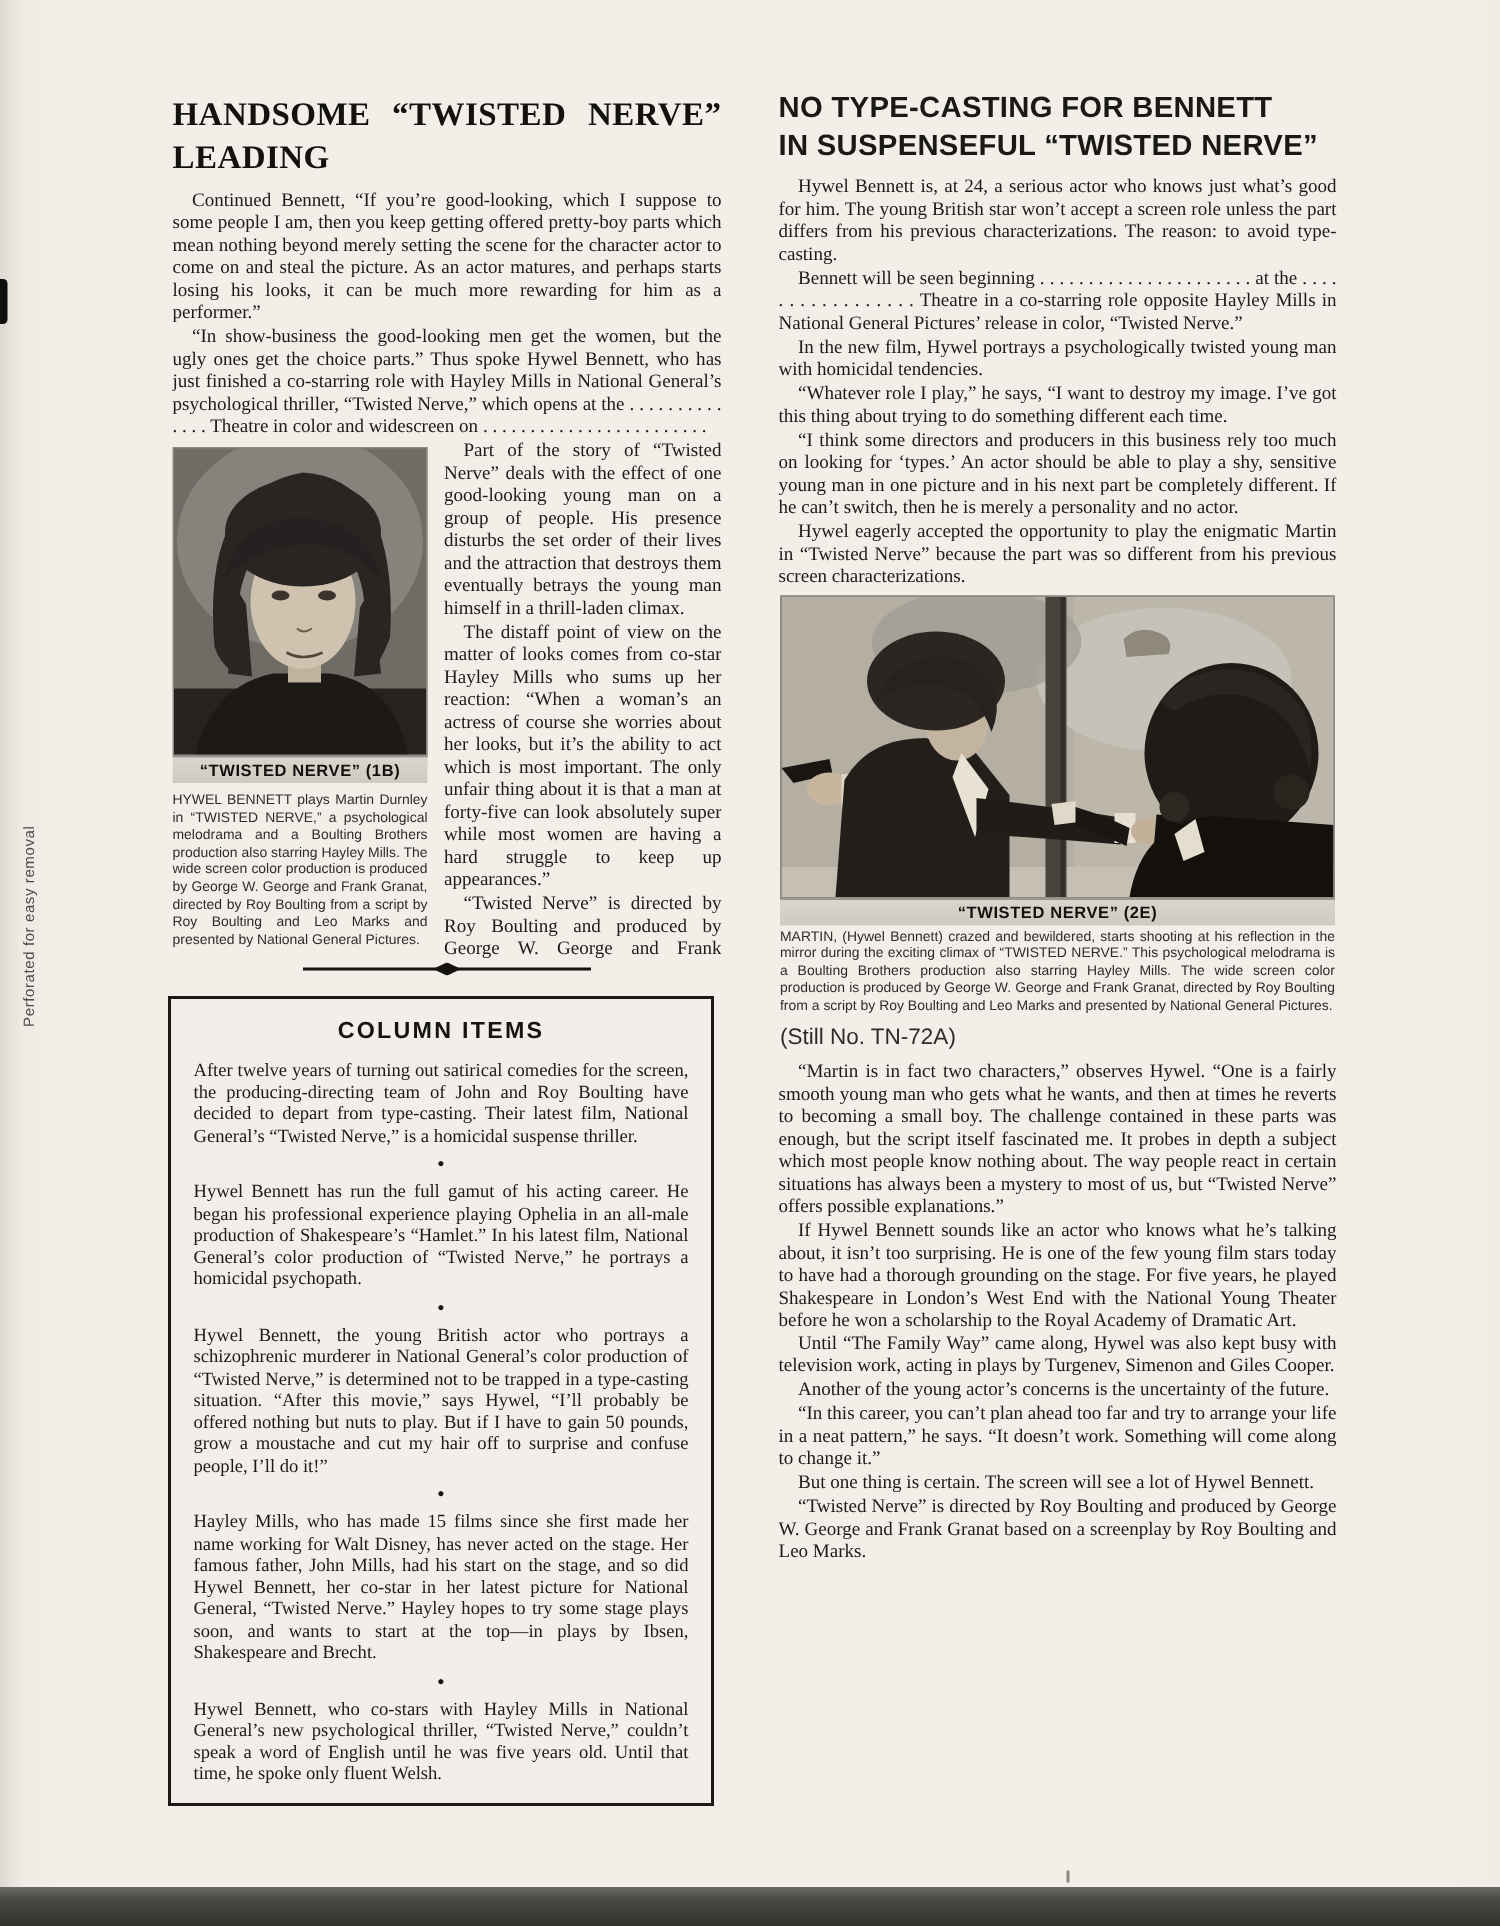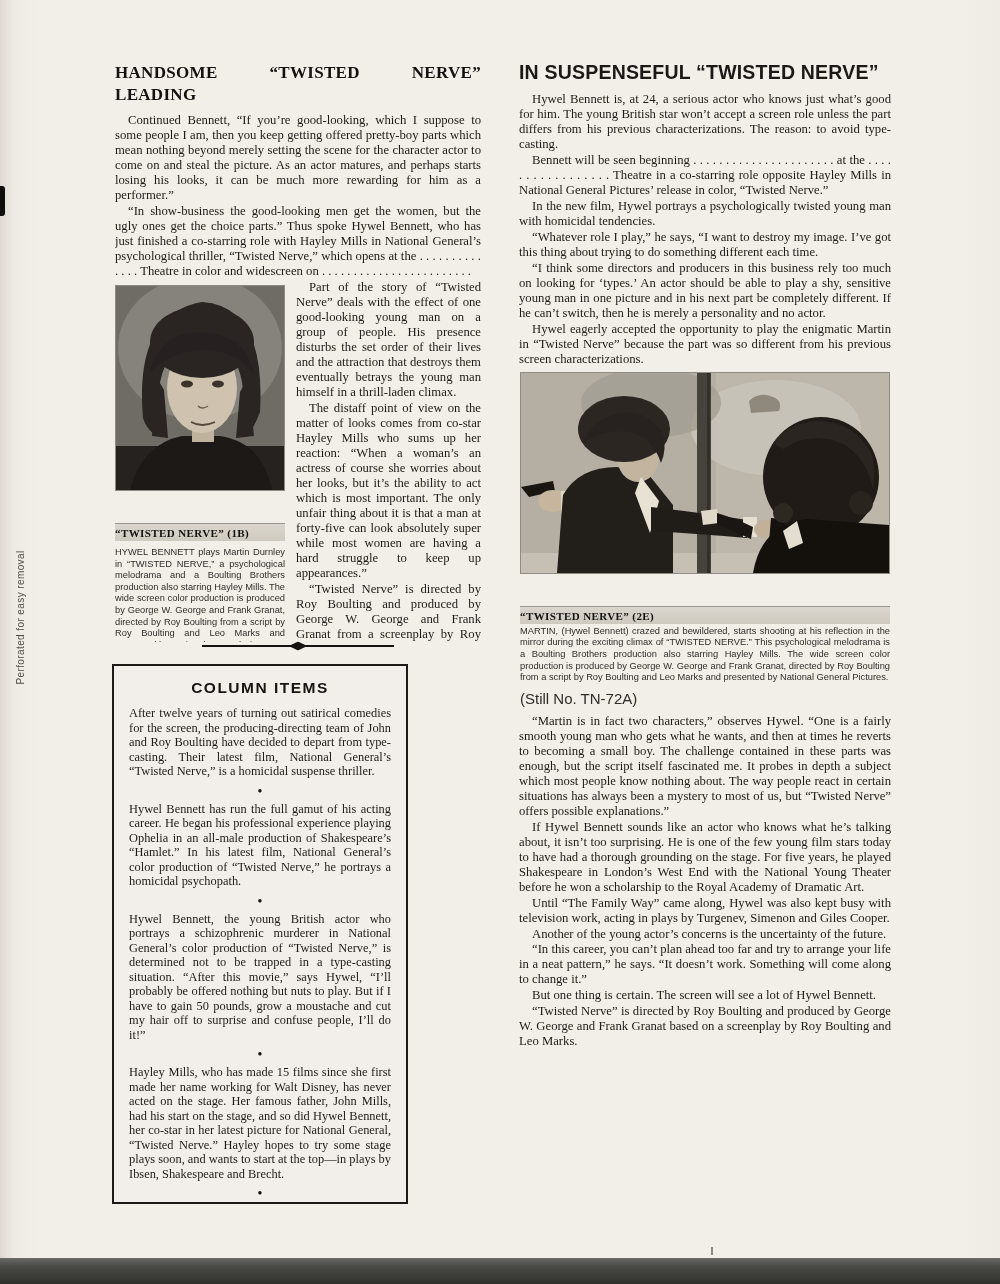--- a/index.html
+++ b/index.html
@@ -19,43 +19,43 @@
   .crop-tick { position:absolute; left:711px; top:1247px; width:2px; height:8px; background:#8a8880; }
   .bottom-band { position:absolute; left:0; bottom:0; width:100%; height:26px;
     background:linear-gradient(#6a6a66 0%,#4a4a47 30%,#3a3a37 75%,#2f2f2c 100%); }
 
   
   .article { position:absolute; text-align:justify; color:#1d1a17; }
   .article p.body { font-size:12.7px; line-height:1.18; text-indent:13px; margin-bottom:1px; }
 
   
   .article-left { left:115px; top:62px; width:366px; height:580px; overflow:hidden; }
-  .headline-serif { font-family:"Liberation Serif",serif; font-weight:bold; font-size:17px;
+  .headline-serif { font-family:"Liberation Serif",serif; font-weight:bold; font-size:22px;
     line-height:1.3; letter-spacing:.3px; word-spacing:5px; color:#141210; margin-bottom:7px; }
   .headline-serif span { display:block; }
 
   .photo-float { float:left; width:170px; margin:5px 11px 2px 0; }
   .photo-frame { border:1px solid #8f8b84; background:#6e6b66; }
   .photo-frame svg { display:block; }
   .band { background:linear-gradient(#dad6cd,#cfcabf); border-top:1px solid #9a958c;
-    font-family:Liberation Serif, serif; font-weight:bold; font-size:11px;
-    letter-spacing:.4px; padding:3px 0 2px; color:#121110;margin-top:32px; }
+    font-family:Liberation Sans, sans-serif; font-weight:bold; font-size:11px;
+    letter-spacing:.4px; text-align:center; padding:3px 0 2px; color:#121110; }
   .smallcap { font-family:"Liberation Sans",sans-serif; font-size:9.3px; line-height:1.25;
     text-align:justify; color:#2e2c29; margin-top:6px; }
   .stillno { font-family:"Liberation Sans",sans-serif; font-size:15px; color:#2e2c29; margin-top:6px; text-align:left; }
 
   
   .divider { position:absolute; left:115px; top:641px; width:366px;
     display:flex; align-items:center; justify-content:center; }
   .divider .line { width:90px; height:1.5px; background:#15130f; }
   .divider .diamond { width:10px; height:10px; background:#15130f; margin:0 1px;
     transform:rotate(45deg) ; border-radius:1px; scale:1.3 .62; }
 
   
-  .column-items-box { position:absolute; left:112px; top:664px; width:296px; height:540px;
+  .column-items-box { position:absolute; left:112px; top:664px; width:364px; height:540px;
     border:2px solid #1c1a17; padding:13px 15px; overflow:hidden; background:rgba(255,255,255,.06); }
   .column-items-box h2 { font-family:"Liberation Sans",sans-serif; font-weight:bold;
     font-size:15.5px; letter-spacing:1.5px; text-align:center; color:#161412; margin-bottom:9px; }
   .column-items-box p.item { font-size:12.4px; line-height:1.17; text-align:justify; color:#1d1a17; }
   .item-bullet { text-align:center; font-size:8px; color:#15130f; margin:7px 0; }
 
   
   .article-right { left:519px; top:60px; width:372px; height:1212px; overflow:hidden; }
   .headline-sans { font-family:"Liberation Sans",sans-serif; font-weight:bold; font-size:19.5px;
     line-height:1.28; letter-spacing:.2px; color:#1b1918; margin-bottom:7px; }
@@ -117,24 +117,26 @@
   <div class="column-items-box">
     <h2>COLUMN ITEMS</h2>
     <p class="item">After twelve years of turning out satirical comedies for the screen, the producing-directing team of John and Roy Boulting have decided to depart from type-casting. Their latest film, National General’s “Twisted Nerve,” is a homicidal suspense thriller.</p>
     <div class="item-bullet">●</div>
     <p class="item">Hywel Bennett has run the full gamut of his acting career. He began his professional experience playing Ophelia in an all-male production of Shakespeare’s “Hamlet.” In his latest film, National General’s color production of “Twisted Nerve,” he portrays a homicidal psychopath.</p>
     <div class="item-bullet">●</div>
     <p class="item">Hywel Bennett, the young British actor who portrays a schizophrenic murderer in National General’s color production of “Twisted Nerve,” is determined not to be trapped in a type-casting situation. “After this movie,” says Hywel, “I’ll probably be offered nothing but nuts to play. But if I have to gain 50 pounds, grow a moustache and cut my hair off to surprise and confuse people, I’ll do it!”</p>
     <div class="item-bullet">●</div>
     <p class="item">Hayley Mills, who has made 15 films since she first made her name working for Walt Disney, has never acted on the stage. Her famous father, John Mills, had his start on the stage, and so did Hywel Bennett, her co-star in her latest picture for National General, “Twisted Nerve.” Hayley hopes to try some stage plays soon, and wants to start at the top—in plays by Ibsen, Shakespeare and Brecht.</p>
     <div class="item-bullet">●</div>
+    <p class="item">Hywel Bennett, who co-stars with Hayley Mills in National General’s new psychological thriller, “Twisted Nerve,” couldn’t speak a word of English until he was five years old. Until that time, he spoke only fluent Welsh.</p>
   </div>
 
   <div class="article article-right">
     <h1 class="headline-sans">
+      <span>NO TYPE-CASTING FOR BENNETT</span>
       <span>IN SUSPENSEFUL “TWISTED NERVE”</span>
     </h1>
     <p class="body">Hywel Bennett is, at 24, a serious actor who knows just what’s good for him. The young British star won’t accept a screen role unless the part differs from his previous characterizations. The reason: to avoid type-casting.</p>
     <p class="body">Bennett will be seen beginning . . . . . . . . . . . . . . . . . . . . . . at the . . . . . . . . . . . . . . . . . Theatre in a co-starring role opposite Hayley Mills in National General Pictures’ release in color, “Twisted Nerve.”</p>
     <p class="body">In the new film, Hywel portrays a psychologically twisted young man with homicidal tendencies.</p>
     <p class="body">“Whatever role I play,” he says, “I want to destroy my image. I’ve got this thing about trying to do something different each time.</p>
     <p class="body">“I think some directors and producers in this business rely too much on looking for ‘types.’ An actor should be able to play a shy, sensitive young man in one picture and in his next part be completely different. If he can’t switch, then he is merely a personality and no actor.</p>
     <p class="body">Hywel eagerly accepted the opportunity to play the enigmatic Martin in “Twisted Nerve” because the part was so different from his previous screen characterizations.</p>
 
     <div class="photo2-block">

